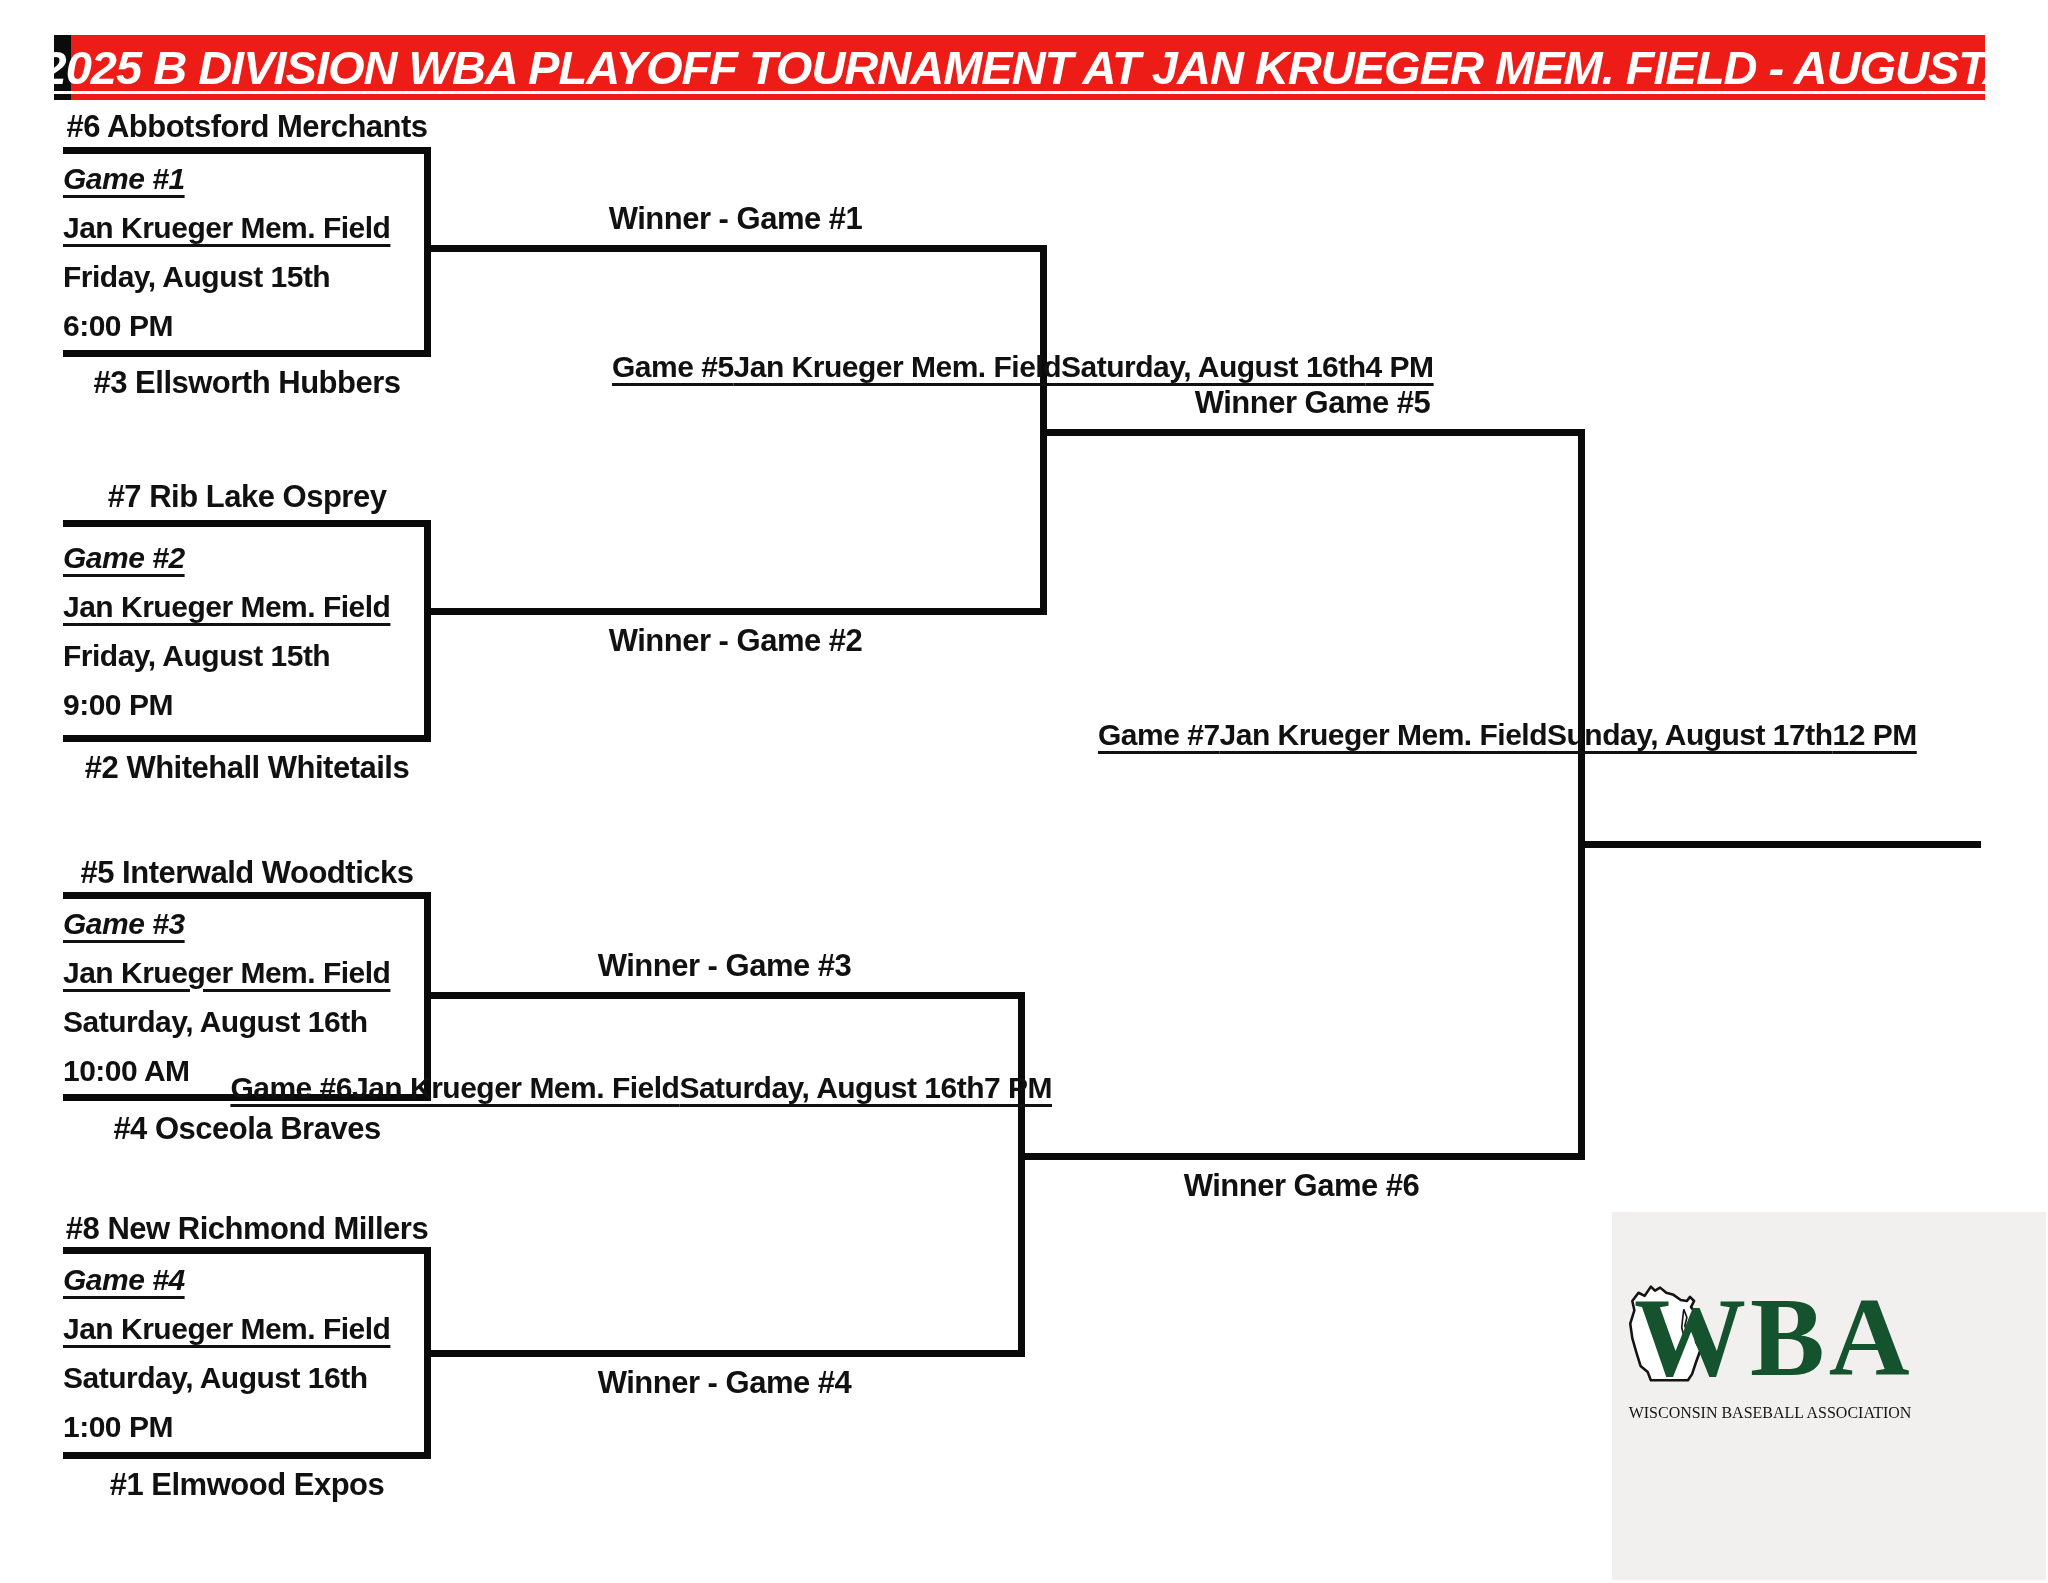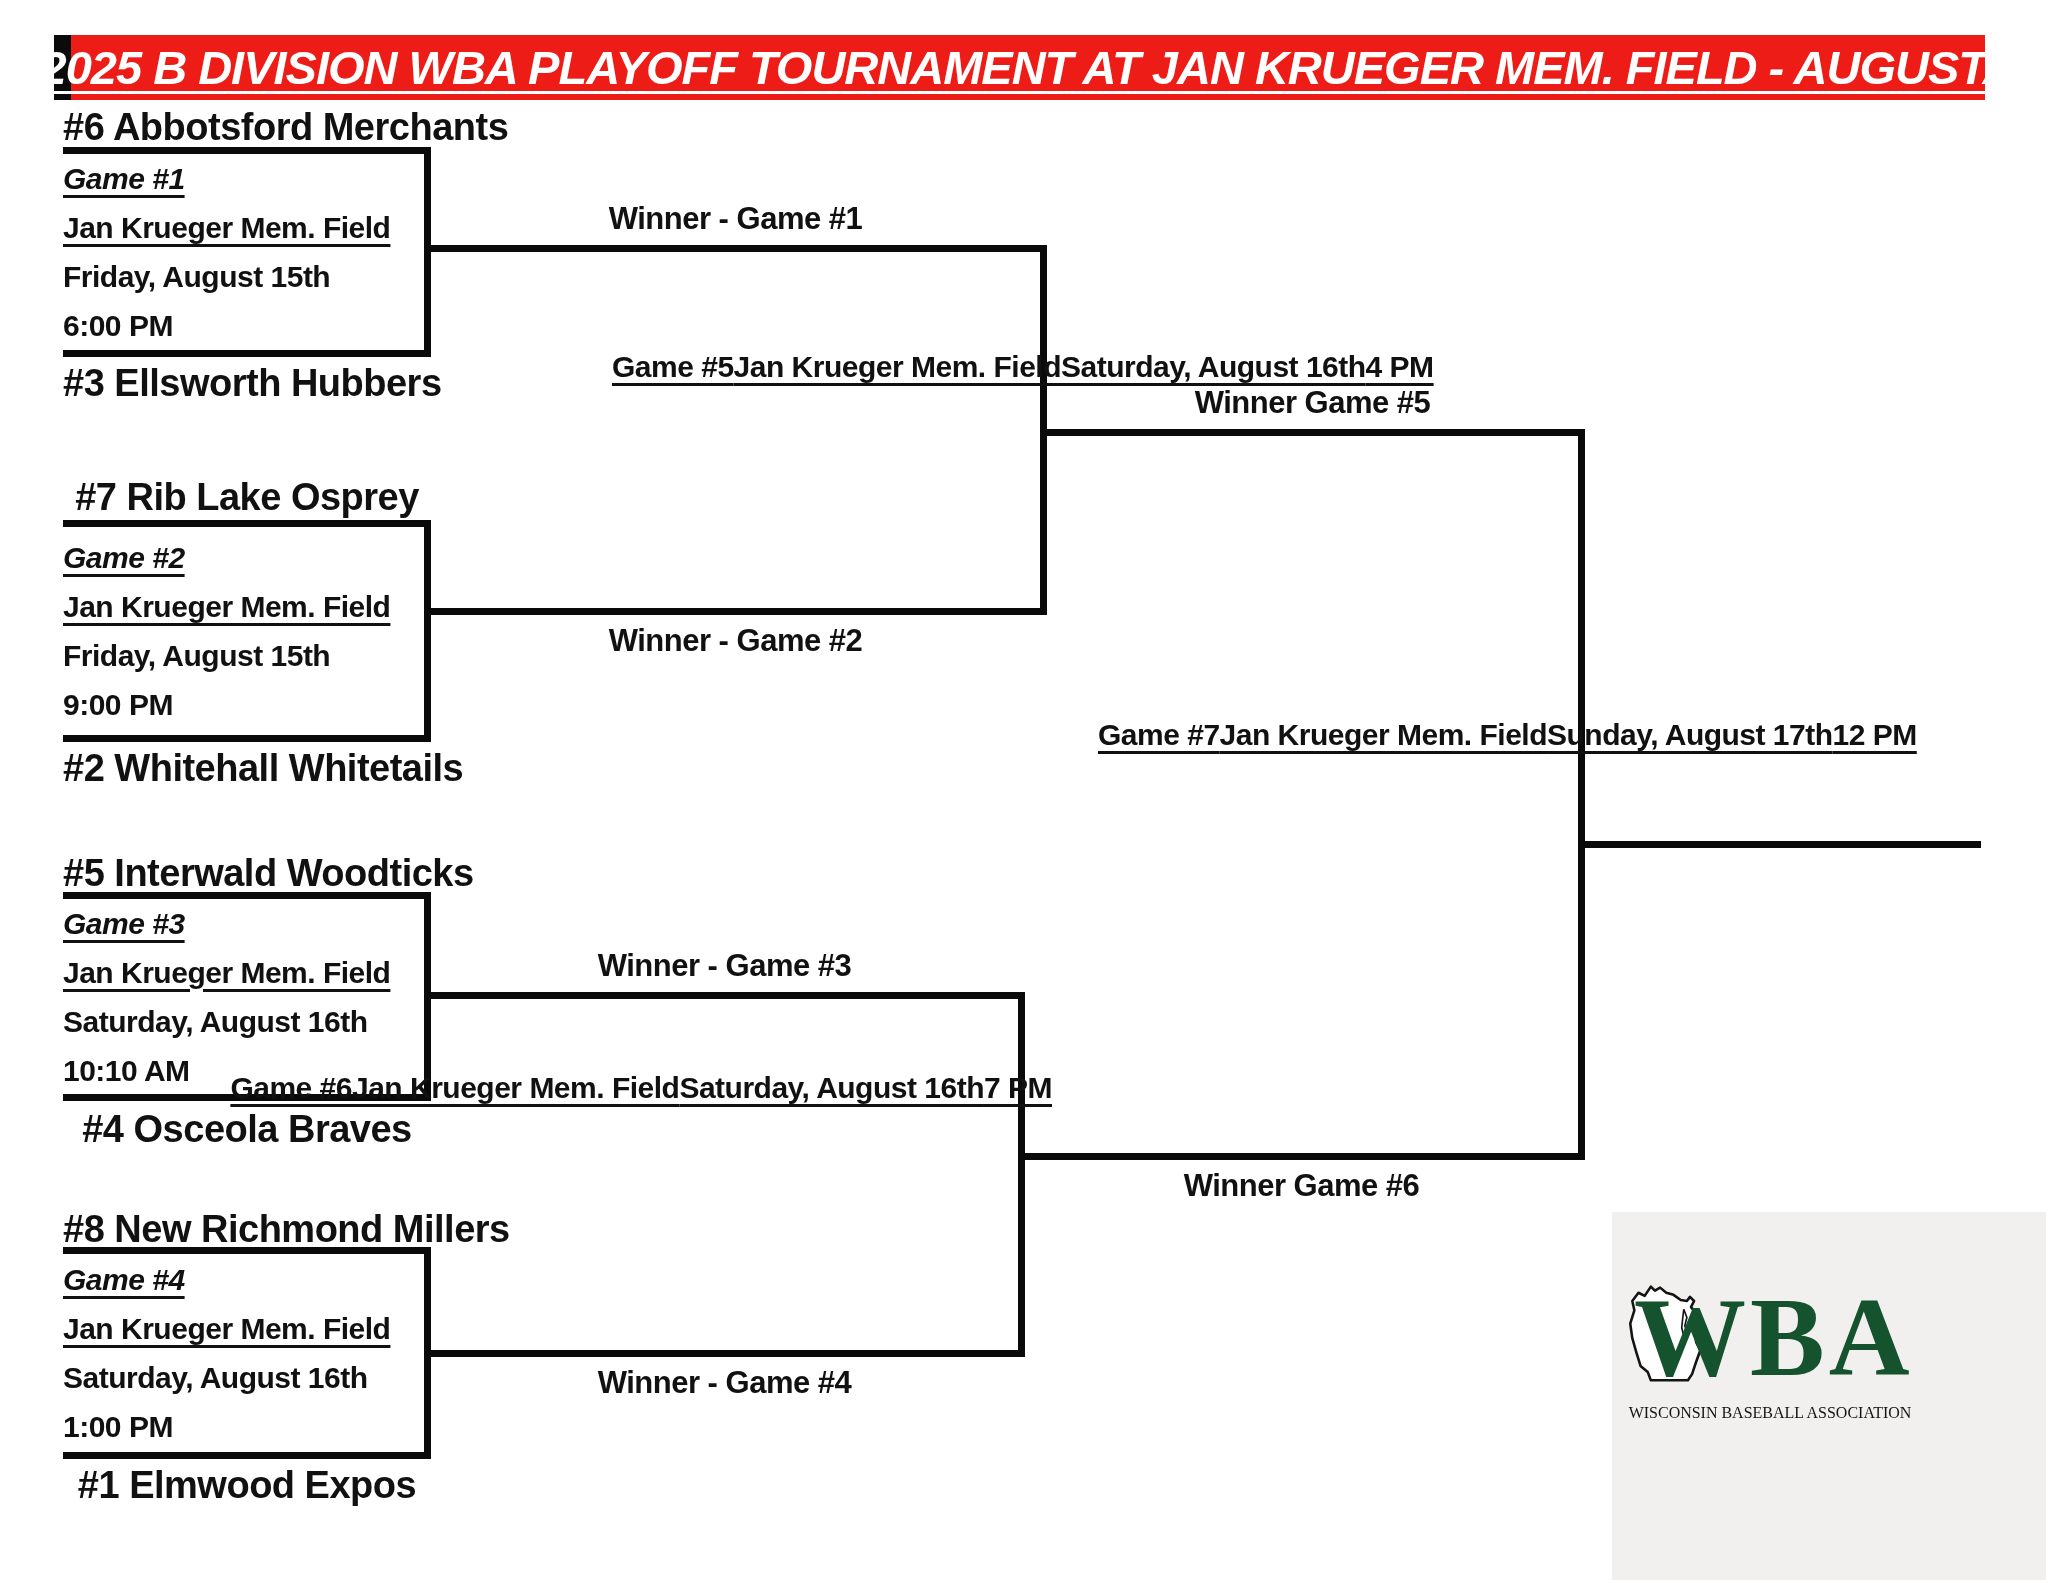--- a/index.html
+++ b/index.html
@@ -12,21 +12,21 @@
   .banner span{color:#fff;font-weight:bold;font-style:italic;font-size:47px;letter-spacing:-1px;
                text-decoration:underline;text-decoration-thickness:3px;text-underline-offset:7px;white-space:nowrap;}
   
   .hline,.vline{background:#0a0a0a;}
   
   .gbox{border-top:7px solid #0a0a0a;border-bottom:7px solid #0a0a0a;border-right:7px solid #0a0a0a;
         box-sizing:border-box;display:flex;flex-direction:column;justify-content:center;}
   .gbox .row{text-align:left;font-weight:bold;font-size:30px;line-height:49px;letter-spacing:-0.5px;white-space:nowrap;}
   .u{text-decoration:underline;text-decoration-thickness:3px;text-underline-offset:6px;}
   .it{font-style:italic;}
-  .team{font-weight:bold;font-size:38px;line-height:38px;text-align:center;letter-spacing:-0.5px;white-space:nowrap;}
+  .team{font-weight:bold;font-size:31px;line-height:38px;text-align:center;letter-spacing:-0.5px;white-space:nowrap;}
   .wlabel{font-weight:bold;font-size:31px;line-height:38px;text-align:center;letter-spacing:-0.5px;white-space:nowrap;}
   .midblock{display:flex;flex-direction:row;}
   .midblock .row{text-align:center;font-weight:bold;font-size:30px;line-height:46px;letter-spacing:-0.5px;white-space:nowrap;}
   
   .logo-panel{background:#f2f0ef;}
   .logo{font-family:"Liberation Serif",serif;}
   .logo .acronym{position:absolute;left:14px;top:14px;font-weight:bold;font-size:112px;line-height:1.1;
                  letter-spacing:4px;color:#14532d;}
   .logo .caption{position:absolute;left:-20px;top:141px;width:340px;text-align:center;font-size:17px;
                  letter-spacing:0px;color:#141414;transform:scaleX(0.94);white-space:nowrap;}
@@ -61,21 +61,21 @@
   </div>
   <div class="abs team" style="left:63px;top:749px;width:368px;">#2 Whitehall Whitetails</div>
   <div class="abs hline" style="left:424px;top:608px;width:623px;height:7px;"></div>
   <div class="abs wlabel" style="left:424px;top:622px;width:623px;">Winner - Game #2</div>
 
   <div class="abs team" style="left:63px;top:854px;width:368px;">#5 Interwald Woodticks</div>
   <div class="abs gbox" style="left:63px;top:892px;width:368px;height:209px;">
     <div class="row u it">Game #3</div>
     <div class="row u">Jan Krueger Mem. Field</div>
     <div class="row">Saturday, August 16th</div>
-    <div class="row">10:10 AM</div>
+    <div class="row">10:00 AM</div>
   </div>
   <div class="abs team" style="left:63px;top:1110px;width:368px;">#4 Osceola Braves</div>
   <div class="abs wlabel" style="left:424px;top:947px;width:601px;">Winner - Game #3</div>
   <div class="abs hline" style="left:424px;top:992px;width:601px;height:7px;"></div>
 
   <div class="abs team" style="left:63px;top:1210px;width:368px;">#8 New Richmond Millers</div>
   <div class="abs gbox" style="left:63px;top:1247px;width:368px;height:212px;">
     <div class="row u it">Game #4</div>
     <div class="row u">Jan Krueger Mem. Field</div>
     <div class="row">Saturday, August 16th</div>

